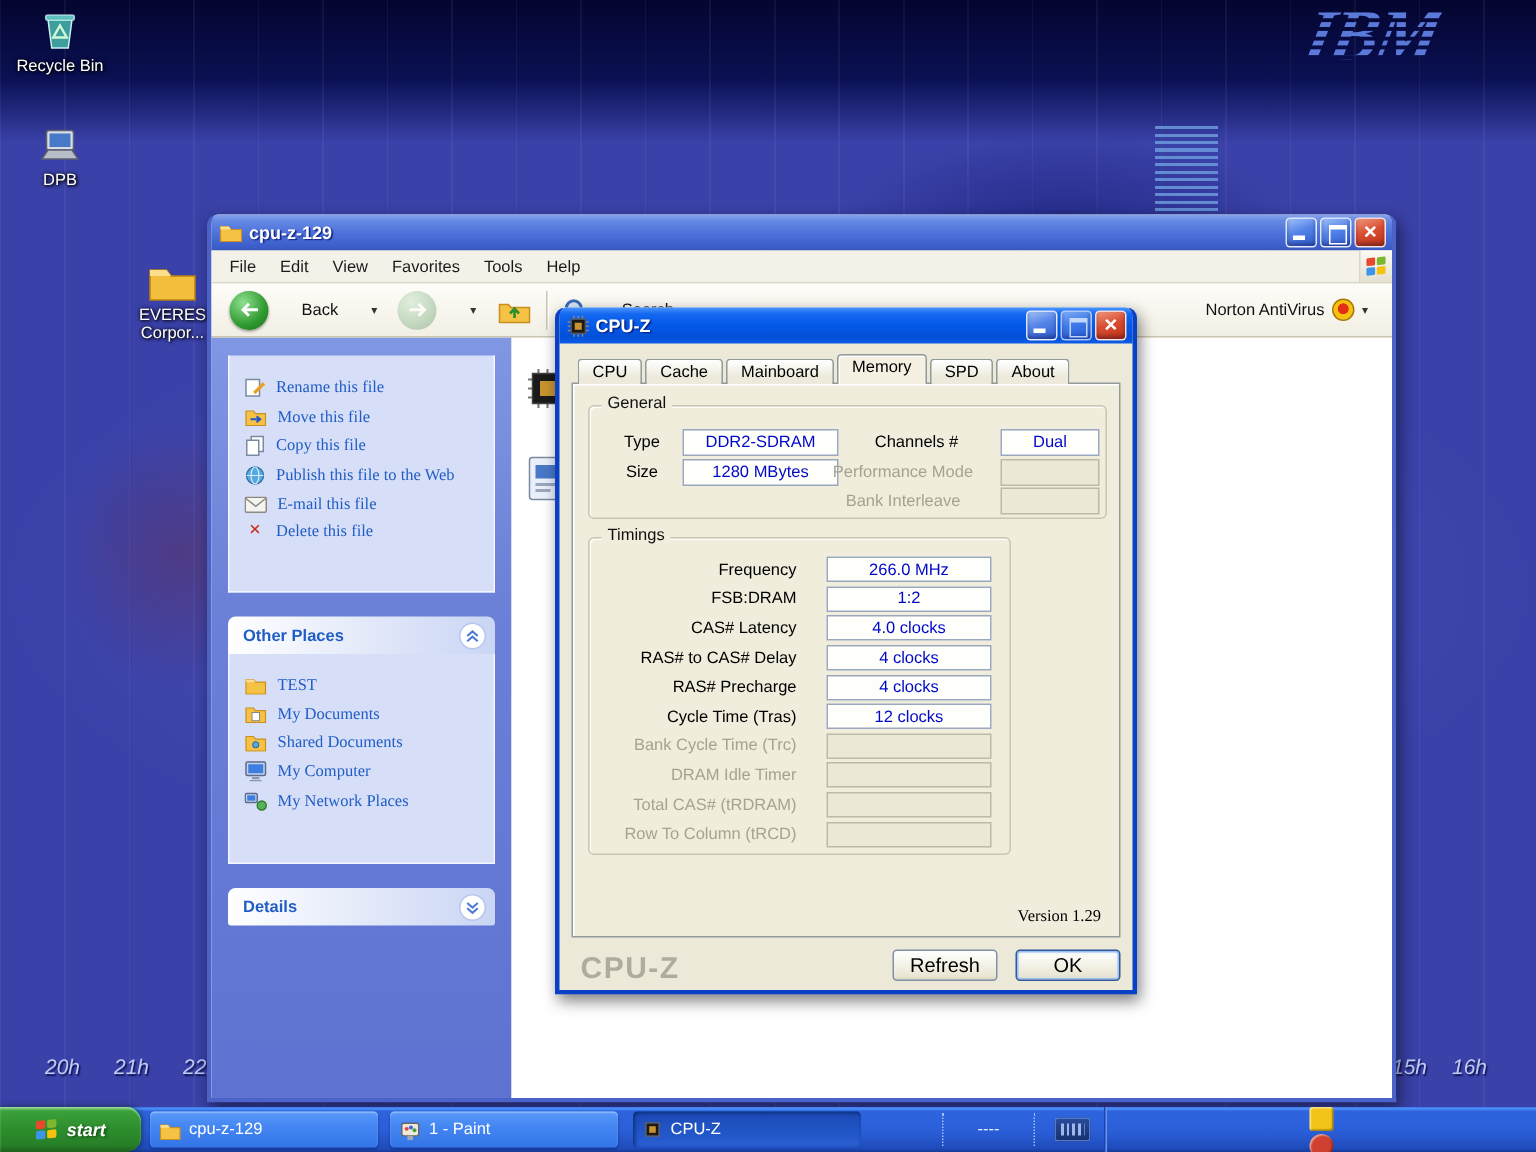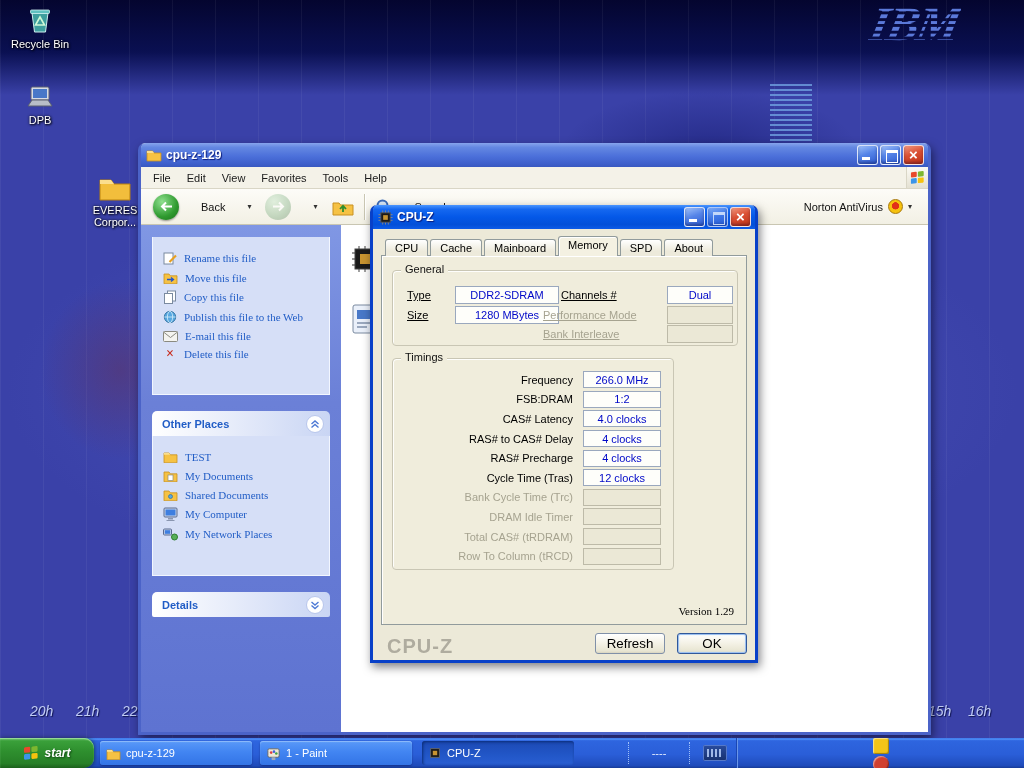--- a/index.html
+++ b/index.html
@@ -97,30 +97,30 @@
   .tabs { position:absolute; top:31px; left:12px; display:flex; align-items:flex-end; z-index:3; }
   .tab { font-size:11px; padding:2px 9px 3px; background:linear-gradient(#FFFFFF,#EDEADB 70%);
     border:1px solid #919B9C; border-bottom:0; border-radius:3px 3px 0 0; margin-right:2px;
     height:17px; cursor:pointer; color:#000; }
   .tab.active { height:20px; background:#F4F1E2; box-shadow:inset 1px 1px 0 #fff; font-weight:normal; }
   .tabpanel { position:absolute; top:50px; left:8px; width:366px; height:370px;
     background:#F0EDDC; border:1px solid #919B9C; box-shadow:inset 1px 1px 0 #fff; }
   .group { position:absolute; border:1px solid #C9C6B4; border-radius:4px;
     box-shadow:inset 1px 1px 0 rgba(255,255,255,.9); }
   .legend { position:absolute; top:-8px; left:8px; background:#F0EDDC; padding:0 4px; color:#101010; }
-  .lbl { position:absolute; text-align:left; color:#000;text-decoration:underline; }
+  .lbl { position:absolute; text-align:center; color:#000; }
   .fld { position:absolute; height:18px; border:1px solid #9AA8BE; background:#FEFEFA;
     color:#0008C8; display:flex; align-items:center; justify-content:center; }
   .disabled .lbl, .lbl.disabled { color:#A6A390; }
   .fld.disabled { background:#EBE8D6; border-color:#BDBAA8; color:transparent; }
   .t-rows { position:absolute; top:11px; left:8px; right:12px; }
   .t-row { display:flex; align-items:center; height:19.6px; }
   .t-row .tl { flex:1; text-align:right; color:#000; }
   .t-row.disabled .tl { color:#A6A390; }
-  .t-row .tf { width:78px; height:17px; margin-left:10px; border:1px solid #9AA8BE;
+  .t-row .tf { width:110px; height:17px; margin-left:20px; border:1px solid #9AA8BE;
     background:#FEFEFA; color:#0008C8; display:flex; align-items:center; justify-content:center; }
   .t-row.disabled .tf { background:#EBE8D6; border-color:#BDBAA8; color:transparent; }
   .version { position:absolute; right:12px; bottom:7px; color:#000;font-family:Liberation Serif, serif; }
   .watermark { position:absolute; left:14px; top:430px; font-size:20px; font-weight:bold;
     color:#AFAC9F; letter-spacing:1px; }
   .xp-btn { position:absolute; width:70px; height:21px; border:1px solid #8090A8; border-radius:3px;
     background:linear-gradient(180deg,#FFFFFF,#F5F3E8 45%,#E8E5D2 90%,#D8D4C0);
     display:flex; align-items:center; justify-content:center; color:#000; cursor:pointer; }
   .xp-btn.default { border-color:#30589A; box-shadow:inset 0 0 0 1px #9CC0F0, inset 0 0 3px #BCD8F8; }
 

